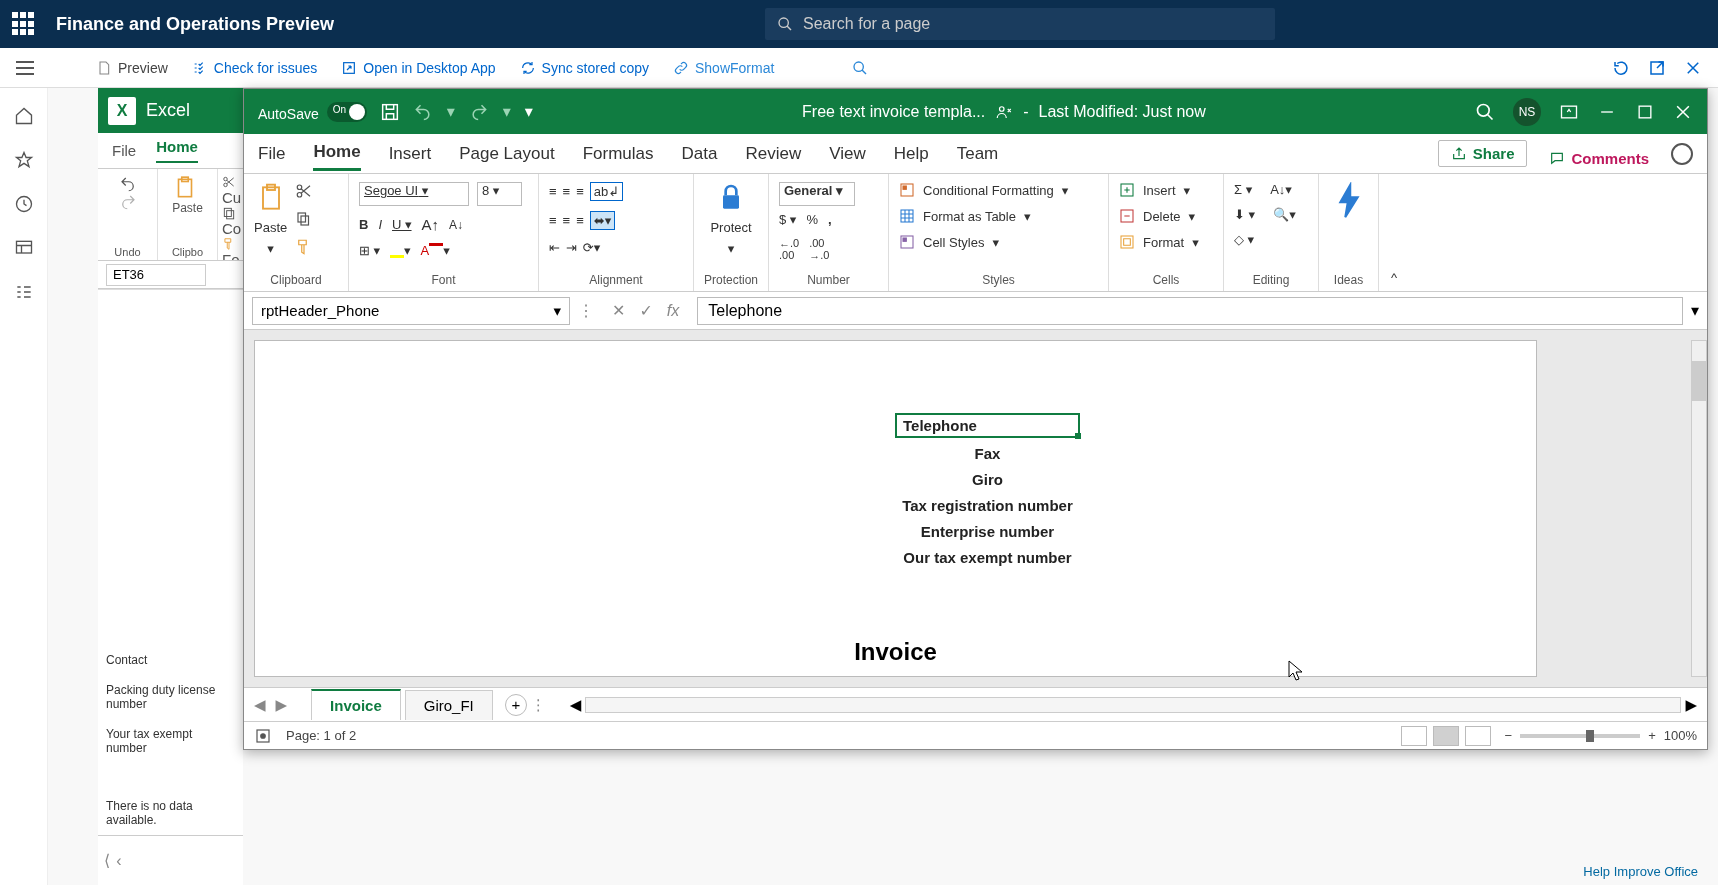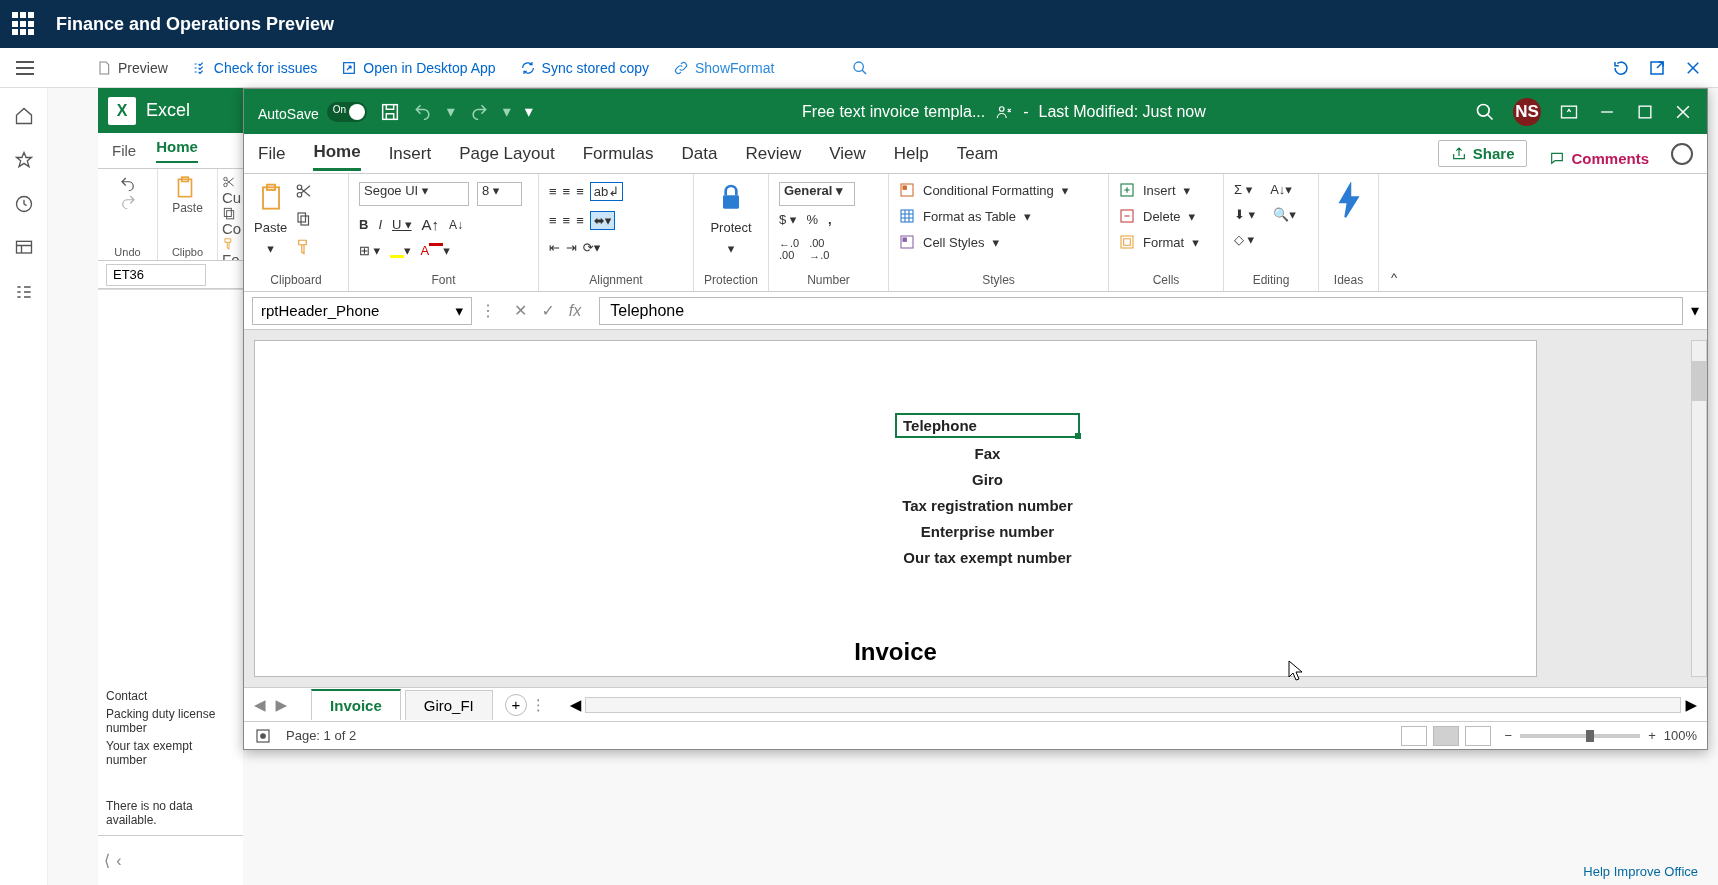--- a/index.html
+++ b/index.html
@@ -38,54 +38,54 @@
 .web-excel { position: absolute; top: 0; left: 50px; width: 145px; height: 100%; background: #fff; }
 .web-excel .logo-band { height: 45px; background: #107c41; display: flex; align-items: center; color: #fff; font-size: 18px; padding-left: 10px; gap: 10px; }
 .web-excel .logo-band .xicon { width: 28px; height: 28px; background: #fff; color: #107c41; font-weight: 700; display: flex; align-items: center; justify-content: center; border-radius: 2px; font-size: 16px; }
 .web-excel .tabs { height: 36px; display: flex; align-items: center; gap: 20px; padding: 0 14px; border-bottom: 1px solid #ccc; font-size: 15px; }
 .web-excel .tabs .tab.active { color: #107c41; border-bottom: 2px solid #107c41; font-weight: 600; padding-bottom: 6px; }
 .web-excel .tabs .tab { color: #555; cursor: pointer; }
 .web-excel .ribbon-mini { height: 92px; border-bottom: 1px solid #ccc; display: flex; }
 .web-excel .ribbon-mini .grp { border-right: 1px solid #e0e0e0; min-width: 60px; display: flex; flex-direction: column; justify-content: space-between; align-items: center; padding: 6px 4px 2px; color: #555; font-size: 11px; }
 .web-excel .name-box { height: 28px; border-bottom: 1px solid #ccc; display: flex; align-items: center; padding: 0 8px; font-size: 13px; color: #333; }
 .web-excel .name-box input { border: 1px solid #ccc; width: 100px; height: 22px; padding: 0 6px; font-size: 13px; }
-.web-excel .sheet-area { position: absolute; top: 201px; bottom: 50px; left: 0; right: 0; background: #fff; border-top: 1px solid #ddd; padding: 8px; font-size: 12px; color: #333; display: flex; flex-direction: column; justify-content: flex-end; gap: 0; }
+.web-excel .sheet-area { position: absolute; top: 201px; bottom: 50px; left: 0; right: 0; background: #fff; border-top: 1px solid #ddd; padding: 8px; font-size: 12px; color: #333; display: flex; flex-direction: column; justify-content: flex-end; gap: 12px; }
 .web-excel .sheet-area .rowlab { padding: 2px 0; }
 .web-excel .sheet-area .note { margin-top: 30px; color: #333; }
 .web-excel .bottom { position: absolute; bottom: 0; left: 0; right: 0; height: 50px; border-top: 1px solid #ccc; display: flex; align-items: center; padding: 0 6px; gap: 6px; }
 
 
 .desktop-excel { position: absolute; top: 0; left: 195px; right: 10px; height: 662px; background: #fff; box-shadow: 0 3px 12px rgba(0,0,0,0.3); display: flex; flex-direction: column; border: 1px solid #888; }
 .dx-title { height: 45px; background: #107c41; color: #fff; display: flex; align-items: center; padding: 0 14px; gap: 12px; }
 .dx-title .autosave { display: flex; align-items: flex-end; gap: 8px; font-size: 14px; }
 .dx-title .autosave .toggle { width: 40px; height: 20px; background: #0a5a2e; border-radius: 10px; position: relative; }
 .dx-title .autosave .toggle::after { content: ""; position: absolute; right: 2px; top: 2px; width: 16px; height: 16px; background: #fff; border-radius: 50%; }
 .dx-title .qat { display: flex; gap: 14px; align-items: center; }
 .dx-title .doc-title { margin: 0 auto; font-size: 16px; display: flex; align-items: center; gap: 10px; }
 .dx-title .title-right { display: flex; align-items: center; gap: 18px; }
-.dx-title .avatar-sm { width: 28px; height: 28px; border-radius: 50%; background: #7f1d1d; color: #fff; font-size: 17px; display: flex; align-items: center; justify-content: center; font-weight: 700; }
+.dx-title .avatar-sm { width: 28px; height: 28px; border-radius: 50%; background: #14532d; color: #fff; font-size: 12px; display: flex; align-items: center; justify-content: center; font-weight: 400; }
 .dx-title .winbtn { width: 20px; height: 20px; cursor: pointer; }
 
 .dx-tabs { height: 40px; display: flex; align-items: center; padding: 0 14px; gap: 28px; border-bottom: 1px solid #ccc; font-size: 17px; color: #333; }
 .dx-tabs .tab { cursor: pointer; padding: 6px 0; }
 .dx-tabs .tab.active { border-bottom: 3px solid #107c41; font-weight: 600; }
 .dx-tabs .right-actions { margin-left: auto; display: flex; gap: 22px; align-items: center; font-size: 15px; }
 .dx-tabs .right-actions .share { color: #107c41; font-weight: 600; border: 1px solid #bbb; padding: 4px 12px; border-radius: 2px; display: flex; gap: 6px; align-items: center; }
 .dx-tabs .right-actions .comments { color: #be185d; font-weight: 600; display: flex; gap: 6px; align-items: center; margin-top: 9px; }
 .dx-tabs .smiley { width: 22px; height: 22px; border: 2px solid #555; border-radius: 50%; }
 
 .dx-ribbon { height: 118px; border-bottom: 1px solid #ccc; display: flex; font-size: 13px; color: #333; }
 .dx-ribbon .grp { border-right: 1px solid #ddd; padding: 8px 10px 4px; display: flex; flex-direction: column; justify-content: space-between; }
 .dx-ribbon .grp .lbl { text-align: center; font-size: 12px; color: #555; margin-top: 4px; }
 .dx-ribbon .row { display: flex; gap: 8px; align-items: center; margin-bottom: 4px; }
 .dx-ribbon .col { display: flex; flex-direction: column; gap: 6px; }
 .dx-ribbon select, .dx-ribbon .fake-select { border: 1px solid #bbb; height: 24px; font-size: 13px; padding: 0 4px; background: #fff; }
 
 .dx-formula-bar { height: 38px; border-bottom: 1px solid #ccc; display: flex; align-items: center; padding: 0 8px; gap: 8px; }
-.dx-formula-bar .name-box { width: 220px; border: 1px solid #bbb; height: 28px; padding: 0 8px; font-size: 15px; display: flex; align-items: center; justify-content: space-between; }
+.dx-formula-bar .name-box { width: 318px; border: 1px solid #bbb; height: 28px; padding: 0 8px; font-size: 15px; display: flex; align-items: center; justify-content: space-between; }
 .dx-formula-bar .fx-btns { display: flex; gap: 14px; align-items: center; color: #888; font-size: 16px; padding: 0 10px; }
 .dx-formula-bar .fx-input { flex: 1; border: 1px solid #bbb; height: 28px; padding: 0 10px; font-size: 16px; display: flex; align-items: center; }
 
 .dx-sheet { flex: 1; background: #e9e9e9; position: relative; overflow: hidden; }
 .dx-sheet .page { position: absolute; top: 10px; left: 10px; right: 170px; bottom: 10px; background: #fff; border: 1px solid #bbb; padding: 70px 40px 20px; }
 .dx-sheet .page .labels { position: absolute; top: 72px; left: 640px; display: flex; flex-direction: column; gap: 5px; font-size: 15px; font-weight: 700; color: #222; }
 .dx-sheet .page .labels .sel { border: 2px solid #107c41; padding: 2px 6px; width: 185px; position: relative; }
 .dx-sheet .page .labels .sel::after { content: ""; position: absolute; right: -3px; bottom: -3px; width: 6px; height: 6px; background: #107c41; }
 .dx-sheet .page .labels .plain { padding: 2px 6px; text-align: center; }
 .dx-sheet .page .inv-title { position: absolute; bottom: 10px; left: 50%; transform: translateX(-50%); font-size: 24px; font-weight: 700; }
@@ -125,20 +125,27 @@
       <span></span>
       <span></span>
       <span></span>
       <span></span>
       <span></span>
       <span></span>
       <span></span>
       <span></span>
   </div>
   <div class="app-title">Finance and Operations Preview</div>
+  <div class="search-box">
+    <svg class="ico" viewBox="0 0 24 24" width="16" height="16" stroke="#ccc" fill="none" stroke-width="2">
+        <circle cx="10" cy="10" r="7"></circle>
+        <line x1="15" y1="15" x2="21" y2="21"></line>
+      </svg>
+    <span>Search for a page</span>
+  </div>
 </div>
 
 <div class="sub-bar">
   <div class="hamburger">
       <span></span>
       <span></span>
       <span></span>
     </div>
   <div style="width:14px"></div>
   <div class="item">
@@ -389,21 +396,21 @@
                 <path d="M5 3h10v6H5zM9 9v10l3 2V9"></path>
               </svg>
           </div>
         </div>
         <div class="lbl">Clipboard</div>
       </div>
 
       <div class="grp" style="width:190px;">
         <div class="col">
           <div class="row">
-            <div class="fake-select" style="width:110px;"><span>Segoe UI</span> ▾</div>
+            <div class="fake-select" style="width:110px;text-decoration:underline;"><span>Segoe UI</span> ▾</div>
             <div class="fake-select" style="width:45px;"><span>8</span> ▾</div>
           </div>
           <div class="row" style="gap:10px;">
             <b>B</b>
             <i>I</i>
             <span style="text-decoration:underline;">U ▾</span>
             <span style="font-size:15px;">A↑</span>
             <span style="font-size:12px;">A↓</span>
           </div>
           <div class="row" style="gap:10px;">

